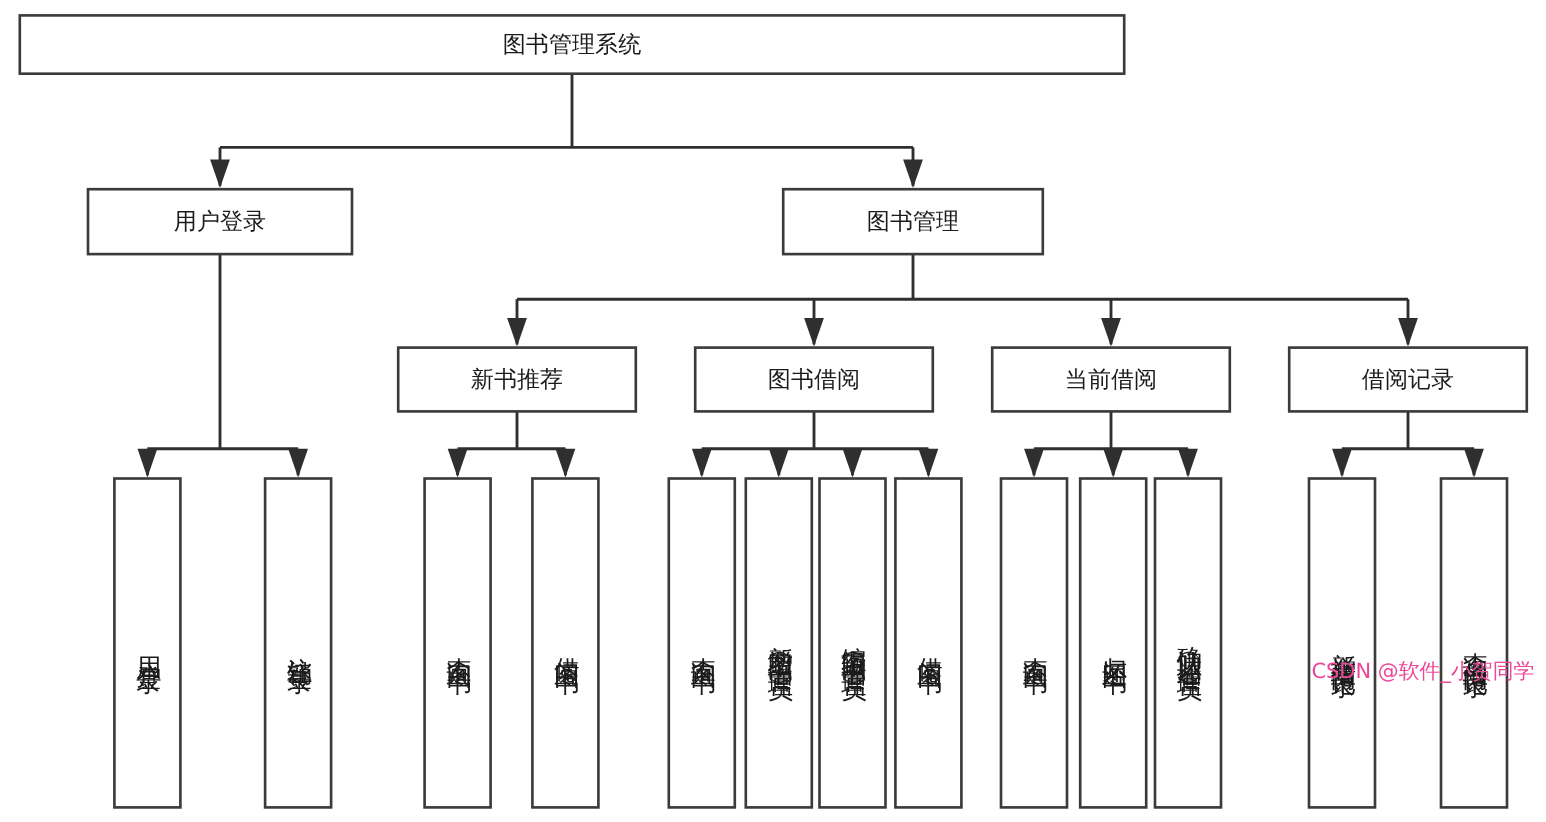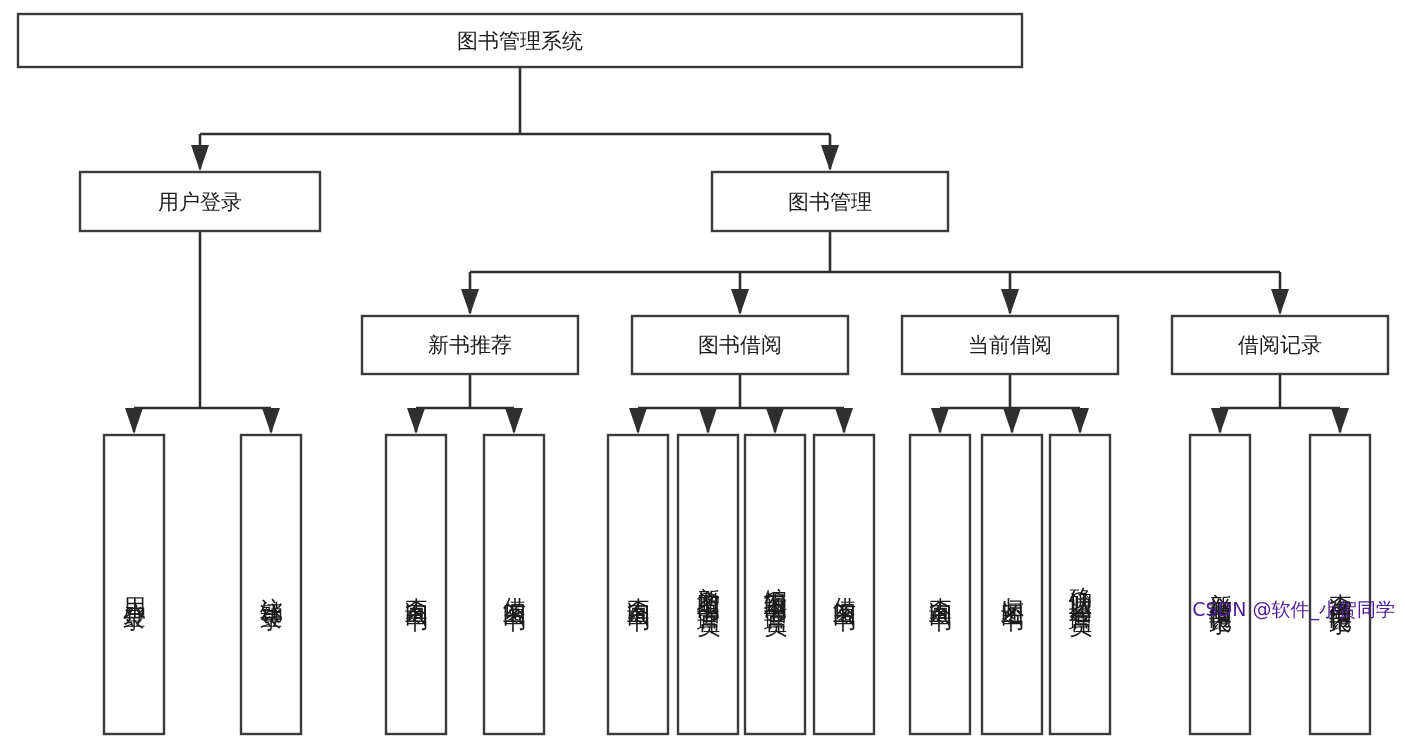--- a/index.html
+++ b/index.html
@@ -72,21 +72,21 @@
     color: #1b1b1b;
     letter-spacing: 4px;
     white-space: nowrap;
   }
   .watermark {
     position: absolute;
     right: 10px;
     bottom: 4px;
     font-family: "DejaVu Sans", "Liberation Sans", sans-serif;
     font-size: 19px;
-    color: #4c1d95;
+    color: #ec4899;
     white-space: nowrap;
     user-select: none;
   }
 </style>
 </head>
 <body>
 
 <div id="diagram-root">
 
   <svg id="tree-svg" viewBox="0 0 1405 747" xmlns="http://www.w3.org/2000/svg">

